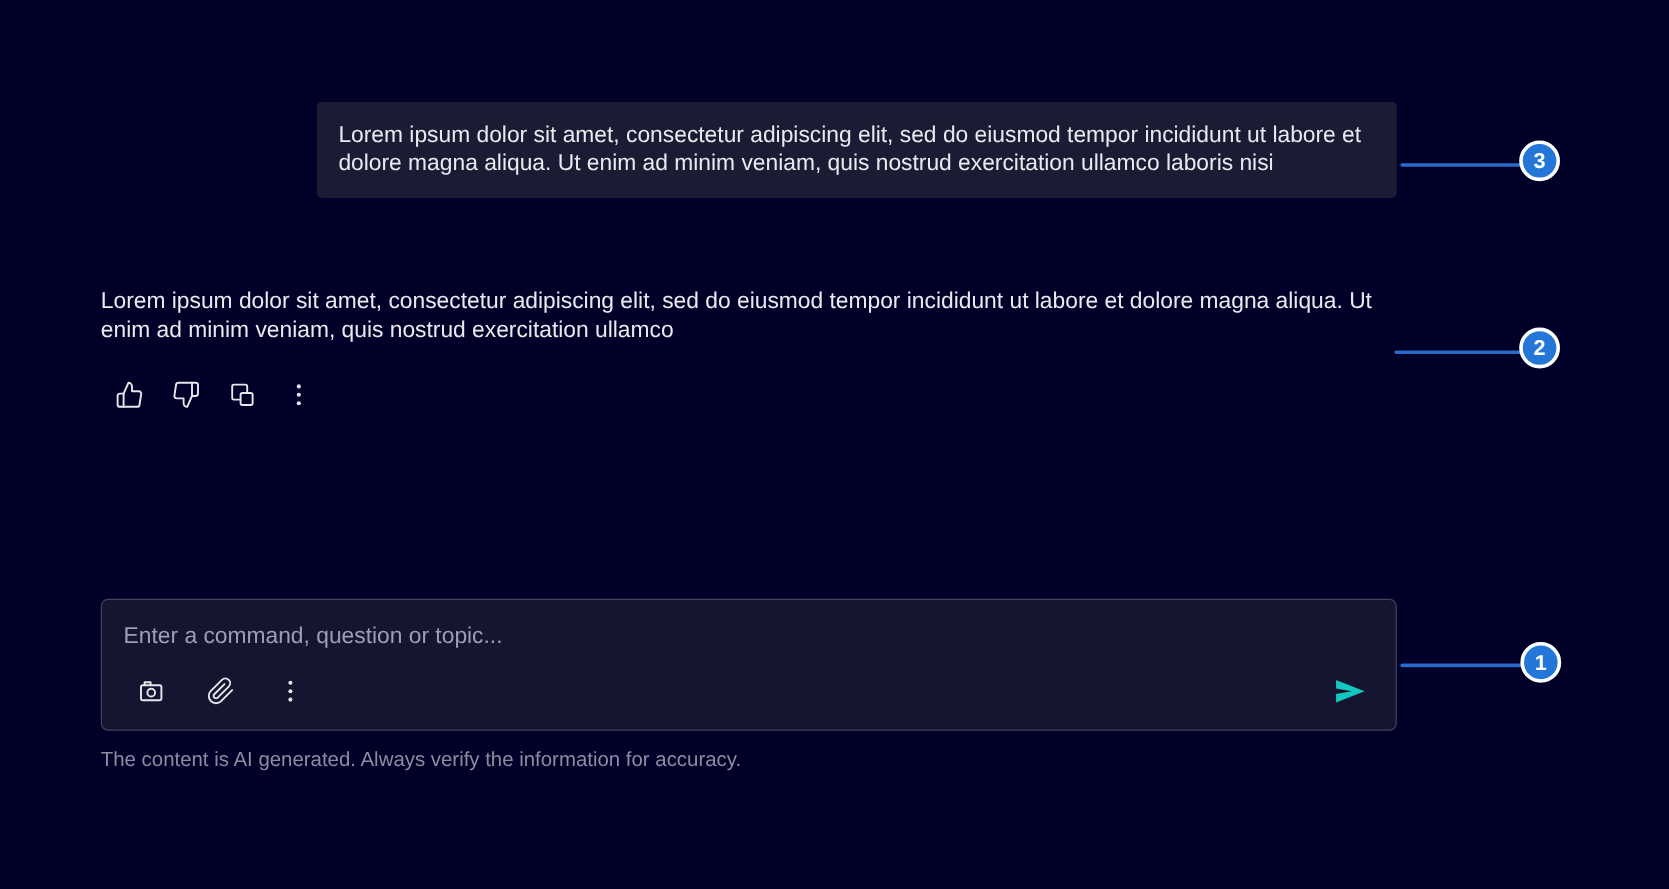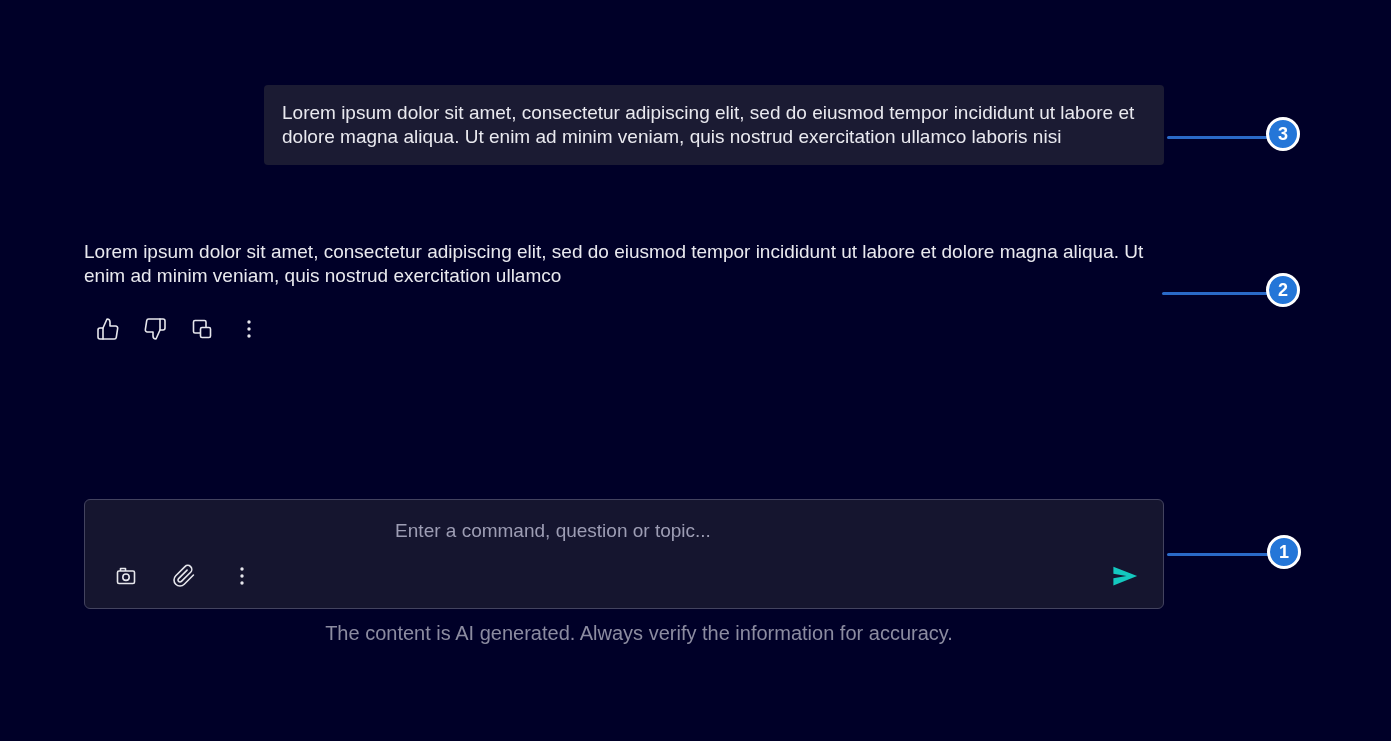--- a/index.html
+++ b/index.html
@@ -77,21 +77,20 @@
   .composer-input {
     position: absolute;
     left: 18px; top: 18px;
     width: 900px; height: 26px;
     background: transparent;
     border: none; outline: none;
     color: var(--text);
     font-size: 19px;
     font-family: inherit;
     padding: 0;
-    text-align: center;
   }
   .composer-input::placeholder { color: var(--placeholder); opacity: 1; }
   .composer-icons {
     position: absolute;
     left: 29px; top: 64px;
     display: flex;
     gap: 34px;
   }
   .send-btn {
     position: absolute;
@@ -99,25 +98,24 @@
     width: 30px; height: 30px;
     padding: 0; border: none; background: none;
     color: var(--send-accent);
     cursor: pointer;
   }
   .send-btn svg { width: 30px; height: 30px; display: block; }
 
   
   .disclaimer {
     position: absolute;
-    left: 99px; top: 622px;
+    left: 84px; top: 622px;
     width: 1080px;
-    text-align: center;
     color: var(--muted-text);
-    font-size: 20px;
+    font-size: 17px;
     line-height: 22px;
   }
 
   
   .callout-line {
     position: absolute;
     height: 3px;
     background: var(--callout-line);
     border-radius: 2px;
   }

